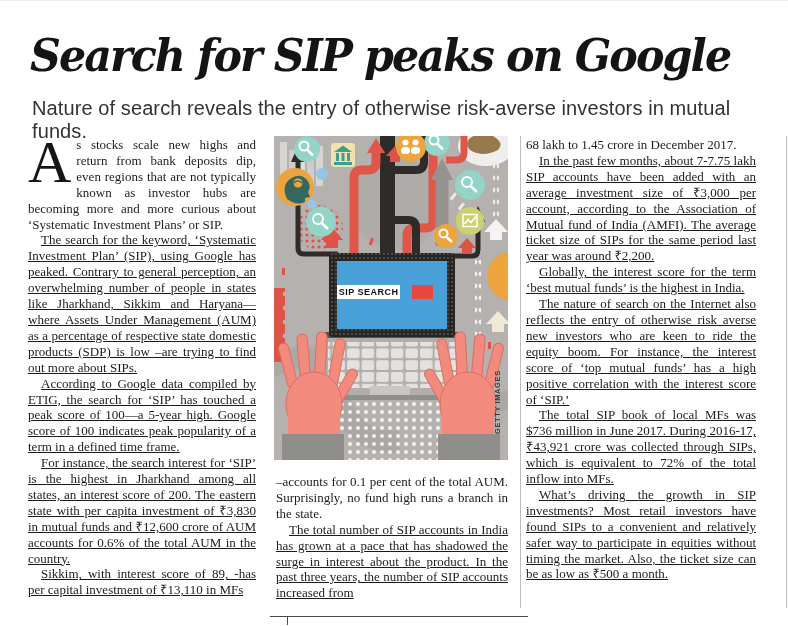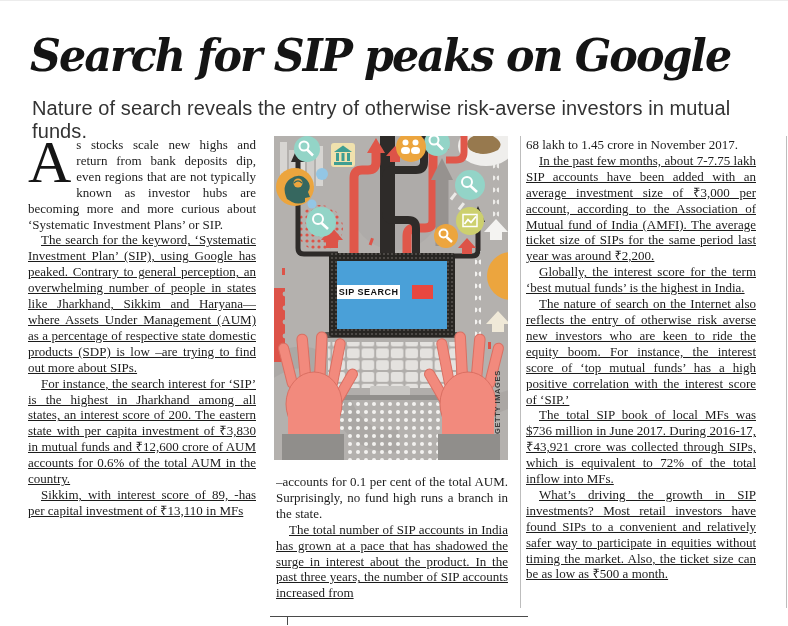--- a/index.html
+++ b/index.html
@@ -50,20 +50,21 @@
 
 <div class="page">
   <div class="topline"></div>
 
   <div class="headline">Search for SIP peaks on Google</div>
   <div class="subhead">Nature of search reveals the entry of otherwise risk-averse investors in mutual funds.</div>
 
   <div class="col col-left">
     <p><span class="dropcap">A</span><span>s stocks scale new highs and return from bank deposits dip, even regions that are not typically known as investor hubs are becoming more and more curious about ‘Systematic Investment Plans’ or SIP.</span></p>
     <p class="indent">The search for the keyword, ‘Systematic Investment Plan’ (SIP), using Google has peaked. Contrary to general perception, an overwhelming number of people in states like Jharkhand, Sikkim and Haryana—where Assets Under Management (AUM) as a percentage of respective state domestic products (SDP) is low –are trying to find out more about SIPs.</p>
+    <p class="indent">According to Google data compiled by ETIG, the search for ‘SIP’ has touched a peak score of 100—a 5-year high. Google score of 100 indicates peak popularity of a term in a defined time frame.</p>
     <p class="indent">For instance, the search interest for ‘SIP’ is the highest in Jharkhand among all states, an interest score of 200. The eastern state with per capita investment of ₹3,830 in mutual funds and ₹12,600 crore of AUM accounts for 0.6% of the total AUM in the country.</p>
     <p class="indent">Sikkim, with interest score of 89, -has per capital investment of ₹13,110 in MFs</p>
   </div>
 
   <div class="illustration">
     <svg width="234" height="324" viewBox="0 0 234 324" xmlns="http://www.w3.org/2000/svg">
       <defs>
         <pattern id="dotRed" width="6" height="6" patternUnits="userSpaceOnUse">
           <circle cx="3" cy="3" r="1.6" fill="#dd5348"></circle>
         </pattern>
@@ -247,21 +248,21 @@
     </div>
     <div class="getty">GETTY IMAGES</div>
   </div>
 
   <div class="col col-mid-text">
     <p>–accounts for 0.1 per cent of the total AUM. Surprisingly, no fund high runs a branch in the state.</p>
     <p class="indent">The total number of SIP accounts in India has grown at a pace that has shadowed the surge in interest about the product. In the past three years, the number of SIP accounts increased from</p>
   </div>
 
   <div class="col col-right">
-    <p>68 lakh to 1.45 crore in November 2017.</p>
+    <p>68 lakh to 1.45 crore in December 2017.</p>
     <p class="indent">In the past few months, about 7-7.75 lakh SIP accounts have been added with an average investment size of ₹3,000 per account, according to the Association of Mutual fund of India (AMFI). The average ticket size of SIPs for the same period last year was around ₹2,200.</p>
     <p class="indent">Globally, the interest score for the term ‘best mutual funds’ is the highest in India.</p>
     <p class="indent">The nature of search on the Internet also reflects the entry of otherwise risk averse new investors who are keen to ride the equity boom. For instance, the interest score of ‘top mutual funds’ has a high positive correlation with the interest score of ‘SIP.’</p>
     <p class="indent">The total SIP book of local MFs was $736 million in June 2017. During 2016-17, ₹43,921 crore was collected through SIPs, which is equivalent to 72% of the total inflow into MFs.</p>
     <p class="indent">What’s driving the growth in SIP investments? Most retail investors have found SIPs to a convenient and relatively safer way to participate in equities without timing the market. Also, the ticket size can be as low as ₹500 a month.</p>
   </div>
 
   <div class="rule-v rv1"></div>
   <div class="rule-v rv2"></div>
   <div class="rule-bottom"></div>

